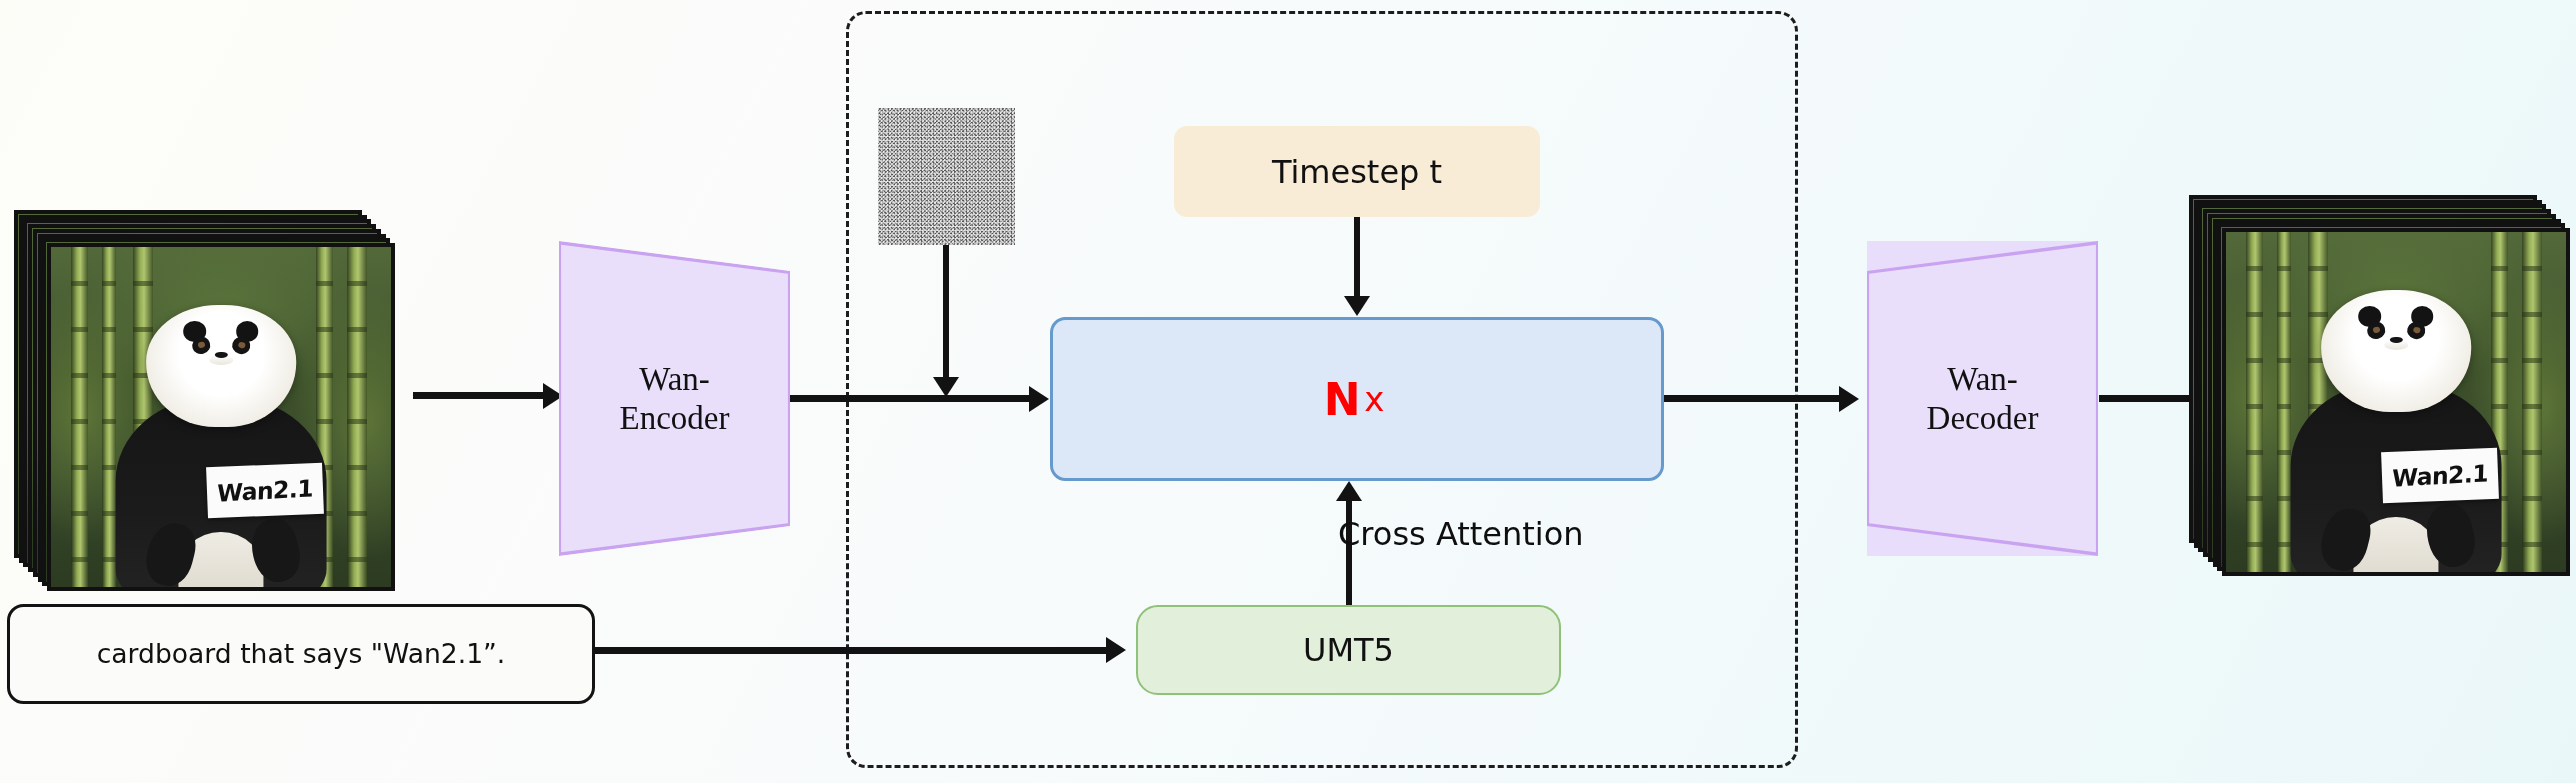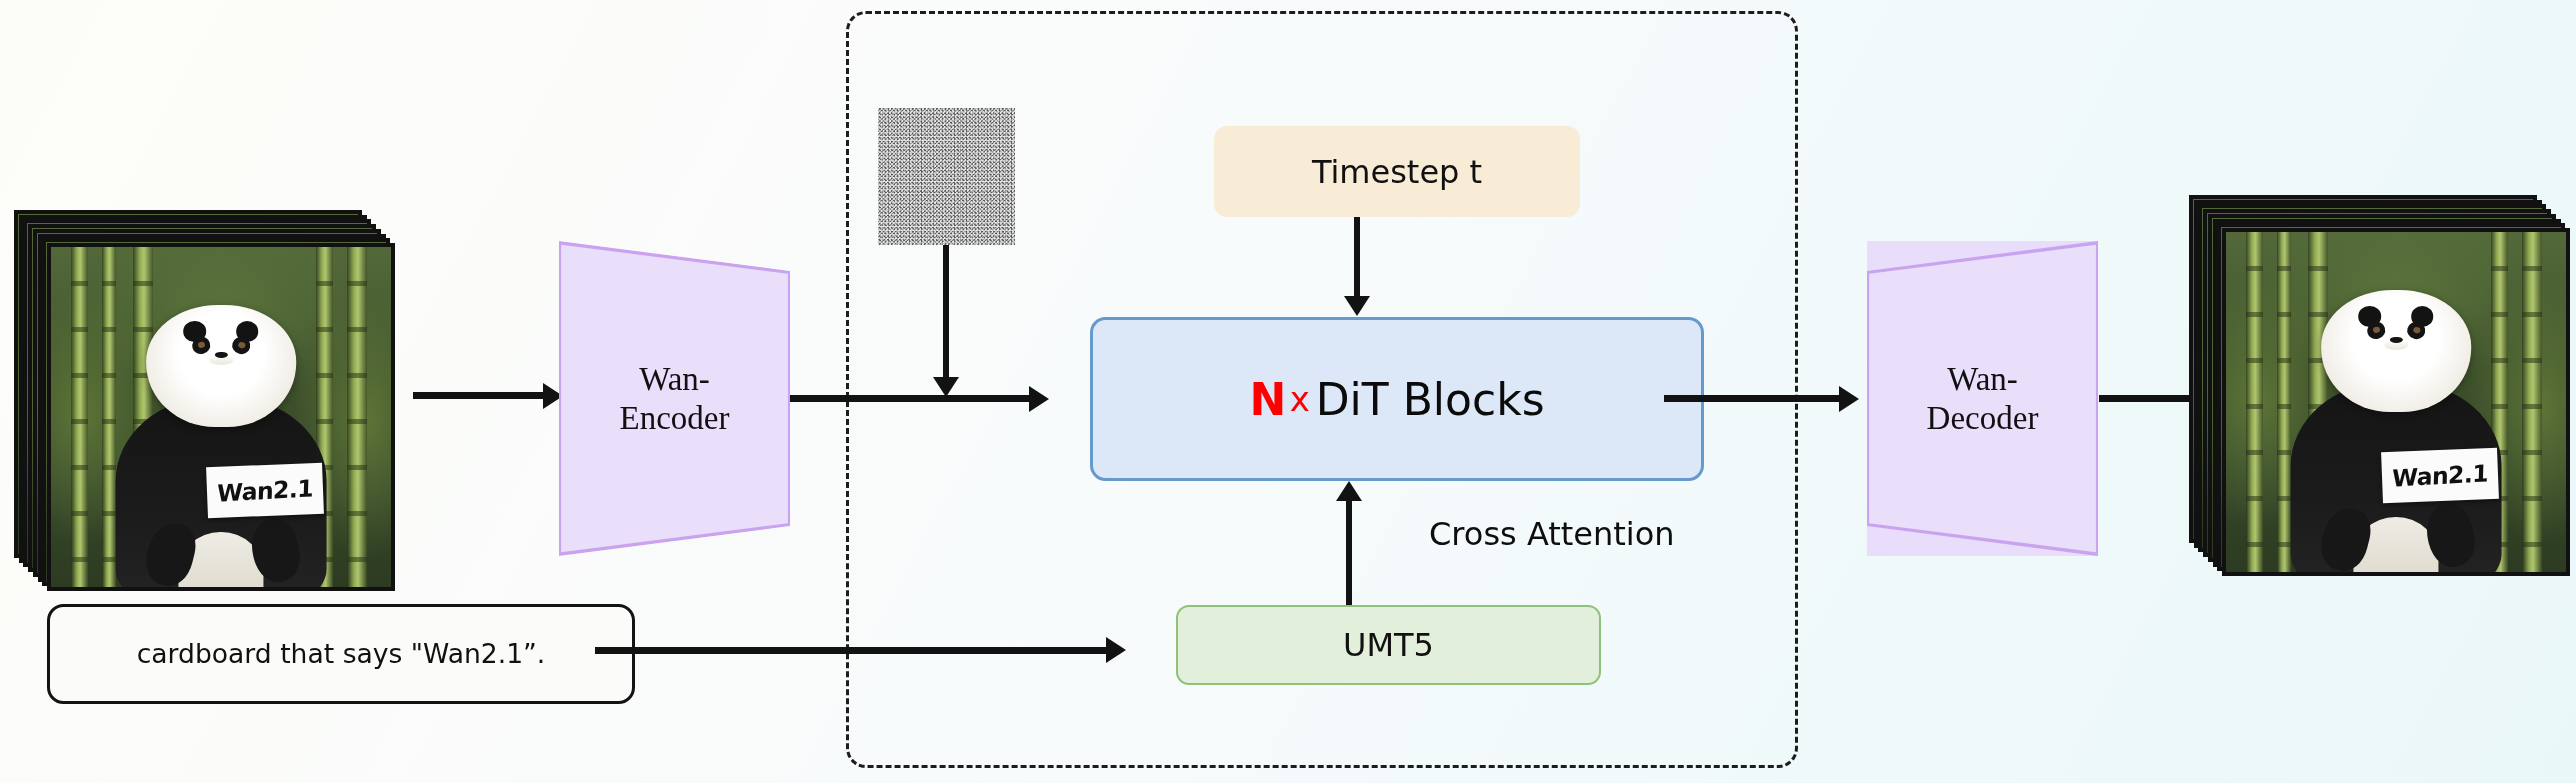--- a/index.html
+++ b/index.html
@@ -174,21 +174,20 @@
     z-index:1;
   }
   .trap .lbl{position:relative;z-index:2;white-space:pre-line;font-family:Liberation Serif, serif;}
 
   
   .box{
     position:absolute;
     display:flex;align-items:center;justify-content:center;
     box-sizing:border-box;
     color:#111;
-    margin-left:40px;
   }
   .box-timestep{
     left:1174px;top:126px;
     width:366px;height:91px;
     background:#f8ecd7;
     border-radius:13px;
     font-size:32px;
   }
   .box-dit{
     left:1050px;top:317px;
@@ -196,24 +195,24 @@
     background:#dce7f8;
     border:3px solid #6699cc;
     border-radius:15.4px;
     font-size:44px;
   }
   .box-dit .n{color:#fe0000;font-weight:700;}
   .box-dit .times{color:#fe0000;font-size:34px;font-weight:400;padding:0 5.9px 0 3.5px;}
   .box-dit .rest{color:#0b0b0b;}
   .box-umt5{
     left:1136px;top:605px;
-    width:425px;height:80px;
+    width:425px;height:90px;
     background:#e2efdb;
     border:2.4px solid #8fc178;
-    border-radius:13px;
+    border-radius:22px;
     font-size:32px;
   }
   .box-prompt{
     left:7px;top:604px;
     width:588px;height:100px;
     background:#fbfbf9;
     border:3.5px solid #131313;
     border-radius:16.5px;
     font-size:26.6px;
     line-height:1.34;
@@ -235,21 +234,21 @@
     border-top:20px solid #121212;
   }
   .ah.up{
     border-left:13px solid transparent;
     border-right:13px solid transparent;
     border-bottom:20px solid #121212;
   }
 
   .cross-label{
     position:absolute;
-    left:1429px;top:515px;
+    left:1338px;top:515px;
     font-size:32px;color:#0e0e0e;
     white-space:nowrap;
   }
 </style>
 </head>
 <body>
 
 <div id="stage">
 
   <div class="diffusion-box"></div>
@@ -326,21 +325,20 @@
 
   <div class="box box-timestep">
     <span>Timestep t</span>
   </div>
   <div class="aline" style="left:1354px;top:217px;width:5.9px;height:83px;"></div>
   <div class="ah down" style="left:1344px;top:296px;"></div>
 
   <div class="box box-dit">
     <span class="n">N</span>
     <span class="times">x</span>
-    <span class="rest">DiT Blocks</span>
   </div>
 
   <div class="aline" style="left:1664px;top:395px;width:181px;height:6.5px;"></div>
   <div class="ah right" style="left:1839px;top:386px;"></div>
 
   <div class="box box-umt5">
     <span>UMT5</span>
   </div>
   <div class="aline" style="left:1346px;top:500px;width:5.9px;height:105px;"></div>
   <div class="ah up" style="left:1336px;top:481px;"></div>

